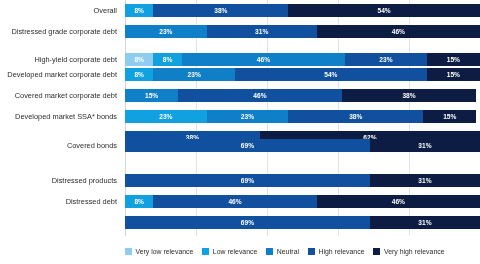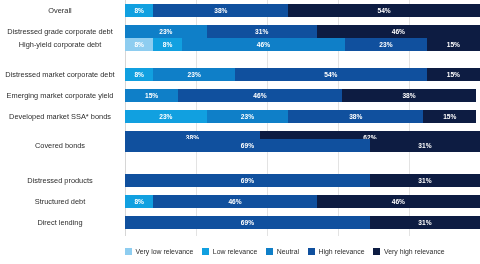--- a/index.html
+++ b/index.html
@@ -42,21 +42,21 @@
   .row {
     position:absolute;
     left:0; width:100%;
     height:13px;
   }
   .row-label {
     position:absolute;
     right:100%;
     width:122px;
     padding-right:8px;
-    text-align:center;
+    text-align:right;
     left:auto;
     font-size:7.4px;
     color:#2b2b2b;
     line-height:13px;
     white-space:nowrap;
   }
   .bar {
     position:absolute;
     left:0; top:0;
     height:13px;
@@ -124,41 +124,41 @@
           </div>
         </div>
         <div class="row" style="top: 25.2px;">
           <div class="row-label">Distressed grade corporate debt</div>
           <div class="bar">
             <div class="seg" title="Neutral: 23%" style="width: 23%; background: rgb(15, 127, 200);">23%</div>
             <div class="seg" title="High relevance: 31%" style="width: 31%; background: rgb(16, 80, 158);">31%</div>
             <div class="seg" title="Very high relevance: 46%" style="width: 46%; background: rgb(13, 28, 66);">46%</div>
           </div>
         </div>
-        <div class="row" style="top: 38px;">
+        <div class="row" style="top: 53px;">
           <div class="row-label">High-yield corporate debt</div>
           <div class="bar">
             <div class="seg" title="Very low relevance: 8%" style="width: 8%; background: rgb(142, 205, 240);">8%</div>
             <div class="seg" title="Low relevance: 8%" style="width: 8%; background: rgb(17, 160, 224);">8%</div>
             <div class="seg" title="Neutral: 46%" style="width: 46%; background: rgb(15, 127, 200);">46%</div>
             <div class="seg" title="High relevance: 23%" style="width: 23%; background: rgb(16, 80, 158);">23%</div>
             <div class="seg" title="Very high relevance: 15%" style="width: 15%; background: rgb(13, 28, 66);">15%</div>
           </div>
         </div>
         <div class="row" style="top: 67.6px;">
-          <div class="row-label">Distressed market corporate debt</div>
+          <div class="row-label">Developed market corporate debt</div>
           <div class="bar">
             <div class="seg" title="Low relevance: 8%" style="width: 8%; background: rgb(17, 160, 224);">8%</div>
             <div class="seg" title="Neutral: 23%" style="width: 23%; background: rgb(15, 127, 200);">23%</div>
             <div class="seg" title="High relevance: 54%" style="width: 54%; background: rgb(16, 80, 158);">54%</div>
             <div class="seg" title="Very high relevance: 15%" style="width: 15%; background: rgb(13, 28, 66);">15%</div>
           </div>
         </div>
         <div class="row" style="top: 88.8px;">
-          <div class="row-label">Emerging market corporate yield</div>
+          <div class="row-label">Covered market corporate debt</div>
           <div class="bar">
             <div class="seg" title="Neutral: 15%" style="width: 15%; background: rgb(15, 127, 200);">15%</div>
             <div class="seg" title="High relevance: 46%" style="width: 46%; background: rgb(16, 80, 158);">46%</div>
             <div class="seg" title="Very high relevance: 38%" style="width: 38%; background: rgb(13, 28, 66);">38%</div>
           </div>
         </div>
         <div class="row" style="top: 110px; text-decoration: underline;">
           <div class="row-label">Developed market SSA* bonds</div>
           <div class="bar">
             <div class="seg" title="Low relevance: 23%" style="width: 23%; background: rgb(17, 160, 224);">23%</div>
@@ -181,29 +181,28 @@
           </div>
         </div>
         <div class="row" style="top: 173.6px;">
           <div class="row-label">Distressed products</div>
           <div class="bar">
             <div class="seg" title="High relevance: 69%" style="width: 69%; background: rgb(16, 80, 158);">69%</div>
             <div class="seg" title="Very high relevance: 31%" style="width: 31%; background: rgb(13, 28, 66);">31%</div>
           </div>
         </div>
         <div class="row" style="top: 194.8px;">
-          <div class="row-label">Structured debt</div>
+          <div class="row-label">Distressed debt</div>
           <div class="bar">
             <div class="seg" title="Low relevance: 8%" style="width: 8%; background: rgb(17, 160, 224);">8%</div>
             <div class="seg" title="High relevance: 46%" style="width: 46%; background: rgb(16, 80, 158);">46%</div>
             <div class="seg" title="Very high relevance: 46%" style="width: 46%; background: rgb(13, 28, 66);">46%</div>
           </div>
         </div>
         <div class="row" style="top: 216px;">
-          <div class="row-label">Direct lending</div>
           <div class="bar">
             <div class="seg" title="High relevance: 69%" style="width: 69%; background: rgb(16, 80, 158);">69%</div>
             <div class="seg" title="Very high relevance: 31%" style="width: 31%; background: rgb(13, 28, 66);">31%</div>
           </div>
         </div>
       </div>
   </div>
 
   <div class="legend">
       <div class="legend-item">

